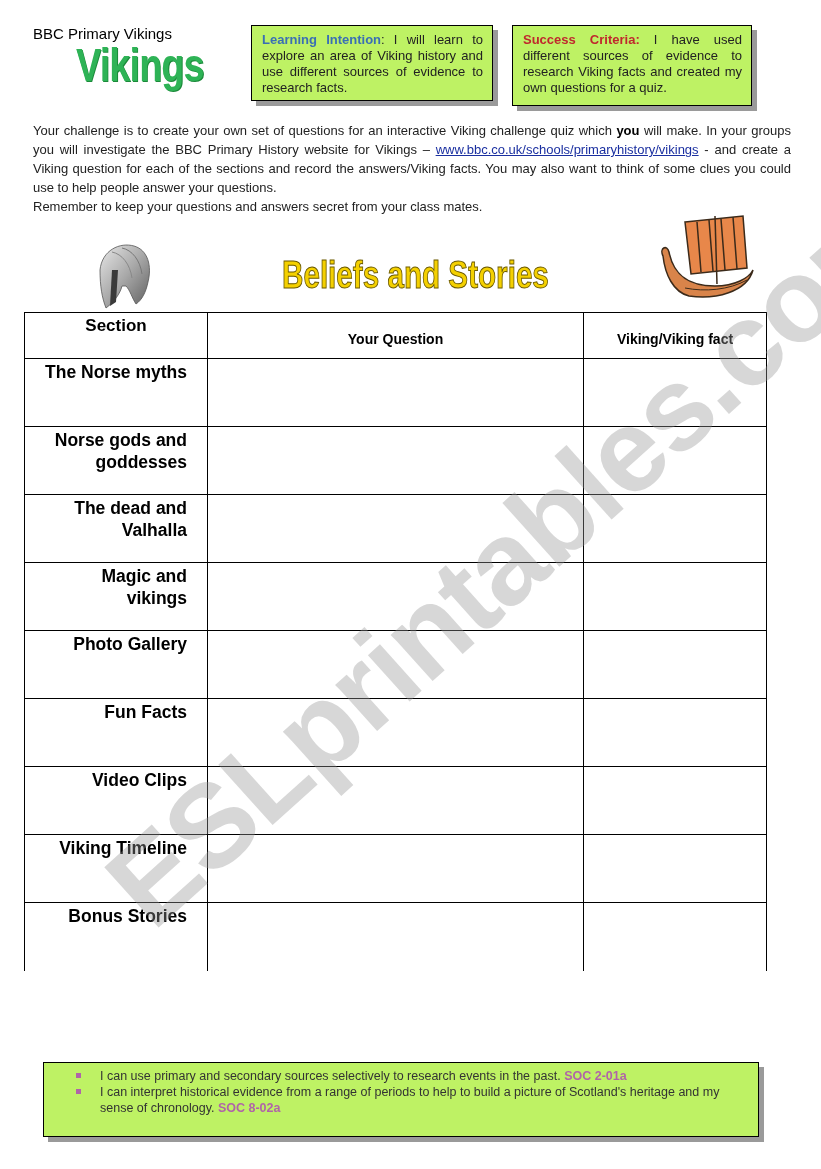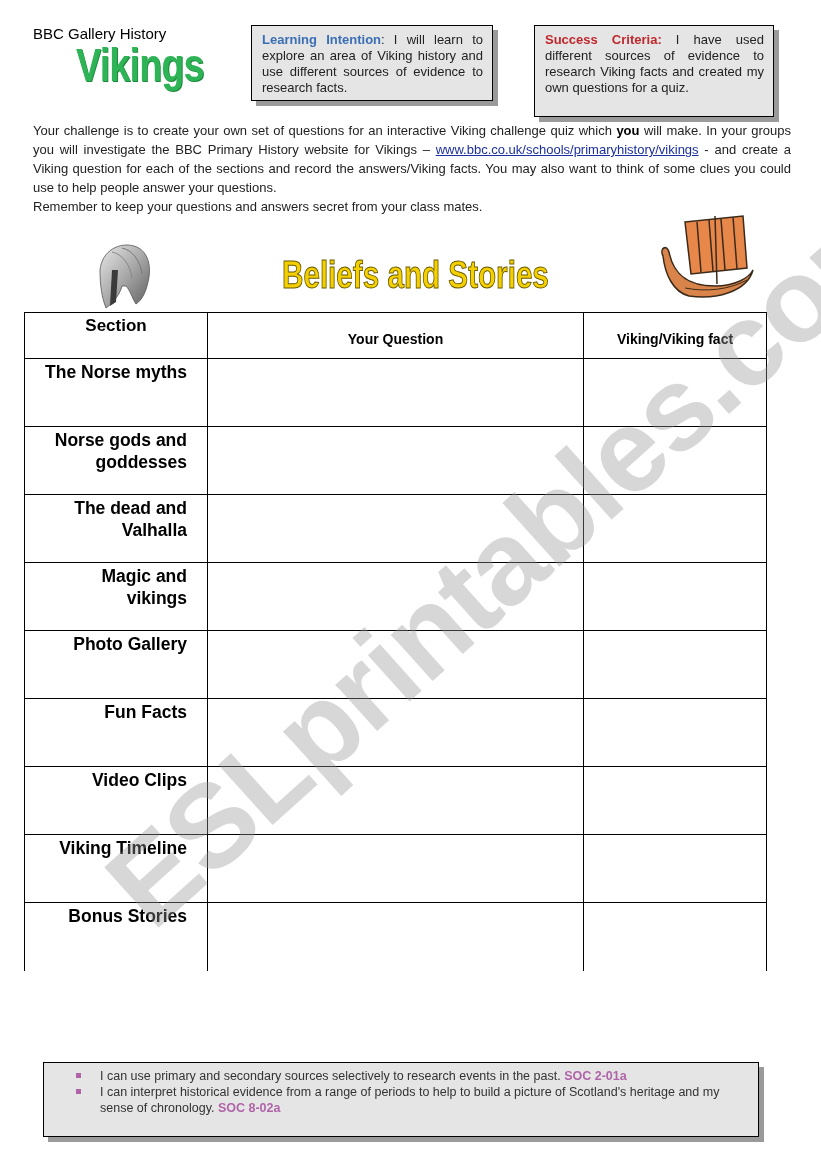--- a/index.html
+++ b/index.html
@@ -11,28 +11,28 @@
     
     .series-title { left: 33px; top: 25px; font-size: 15px; color: #000; }
     .topic-title {
       left: 76px; top: 42px; font-size: 46px; font-weight: bold; color: #2eb356;
       letter-spacing: -1px; transform: scaleX(0.82); transform-origin: left top;
       text-shadow: 1px 1px 0 #1c8a3a; line-height: 1;
     }
 
     
     .box {
-      background: #e5e5e5; border: 1px solid #000; padding: 6px 9px 5px 10px;
+      background: #bef264; border: 1px solid #000; padding: 6px 9px 5px 10px;
       font-size: 13px; line-height: 16px; text-align: justify; color: #222;
       box-shadow: 5px 5px 0 0 #9a9a9a;
     }
     .box .lbl { font-weight: bold; }
     .li-box { left: 251px; top: 25px; width: 242px; height: 76px; }
     .li-box .lbl { color: #3a6fb5; }
-    .sc-box { left: 534px; top: 25px; width: 240px; height: 92px; }
+    .sc-box { left: 512px; top: 25px; width: 240px; height: 81px; }
     .sc-box .lbl { color: #c0282d; }
 
     
     .intro {
       left: 33px; top: 121px; width: 758px; font-size: 13px; line-height: 19px;
       color: #222; text-align: justify;
     }
     .intro a { color: #1a2fa0; text-decoration: underline; }
     .intro b { color: #000; }
 
@@ -76,21 +76,21 @@
     .outcomes ul { list-style: none; }
     .outcomes li { position: relative; padding-left: 24px; }
     .outcomes li .bullet {
       position: absolute; left: 0; top: 5px; width: 5px; height: 5px; background: #b064a8;
     }
     .outcomes .code { color: #b064a8; font-weight: bold; }
   </style>
 </head>
 <body>
 
-<div class="abs series-title">BBC Gallery History</div>
+<div class="abs series-title">BBC Primary Vikings</div>
 <div class="abs topic-title">Vikings</div>
 
 <div class="abs box li-box">
   <span class="lbl">Learning Intention</span><span>:  I will learn to explore an area of Viking history and use different sources of evidence to research facts.</span>
 </div>
 
 <div class="abs box sc-box">
   <span class="lbl">Success Criteria:</span><span>  I have used different sources of evidence to research Viking facts and created my own questions for a quiz.</span>
 </div>
 

